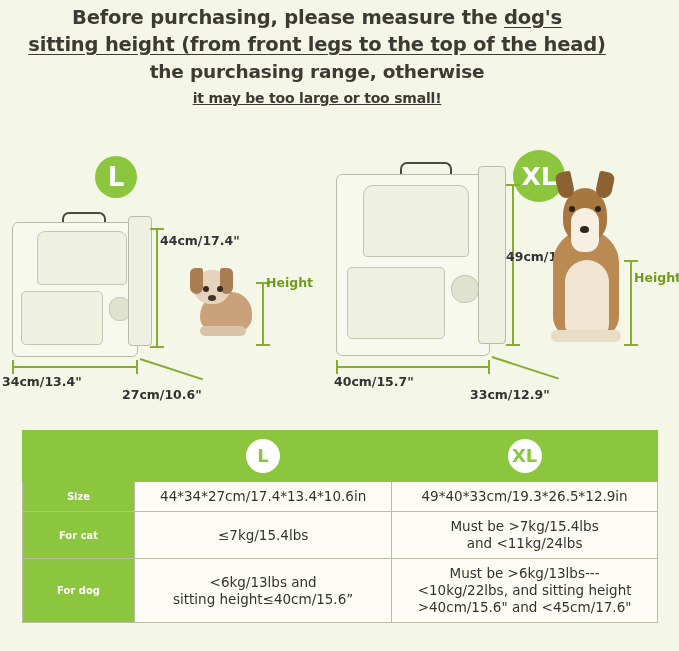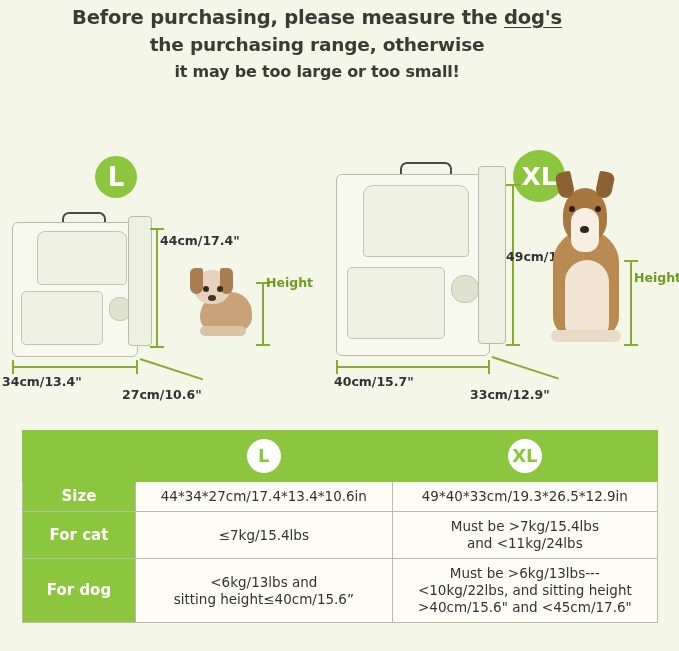--- a/index.html
+++ b/index.html
@@ -31,21 +31,21 @@
     color: #3b3b33;
     font-weight: bold;
     font-size: 19.5px;
     line-height: 27px;
     letter-spacing: -0.2px;
   }
   .headline .l1 { display: block; }
   .headline .l2 { display: block; }
   .headline .l3 { display: block; font-size: 18.5px;}
   .headline .l4 { display: block; font-size: 18.5px;}
-  .headline .l5 { display: block; font-size: 16px;}
+  .headline .l5 { display: block; font-size: 14px; text-decoration: underline;}
   .u { text-decoration: underline; text-underline-offset: 3px;}
 
   
   .illus {
     position: absolute;
     top: 150px;
     left: 0;
     width: 679px;
     height: 265px;
   }
@@ -127,21 +127,21 @@
     text-align: center;
     vertical-align: middle;
     padding: 6px 4px;
     background: #fdfdf6;
     line-height: 17px;
   }
   .table .rowhead {
     background: #8cc63e;
     color: #fff;
     font-weight: bold;
-    font-size: 15px;
+    font-size: 10px;
     width: 116px;
   }
   .table .hdr {
     background: #8cc63e;
     height: 38px;
     border-color: #8cc63e;
   }
   .table .hdr.blank { background: #8cc63e; }
   .hdr-badge {
     display: inline-block;
@@ -155,20 +155,21 @@
   .c-l { width: 255px; }
   .c-xl { width: 265px; }
 </style>
 </head>
 <body>
 
 <div class="page">
 
   <div class="headline">
     <span class="l1"><span>Before purchasing, please measure the </span><span class="u">dog's</span></span>
+    <span class="l2 u">sitting height (from front legs to the top of the head)</span>
     <span class="l4">the purchasing range, otherwise</span>
     <span class="l5">it may be too large or too small!</span>
   </div>
 
   <div class="illus">
 
     <div class="badge" style="left:95px; top:6px; width:42px; height:42px;">L</div>
 
     <div class="handle" style="left:62px; top:62px; width:40px; height:11px;"></div>
 

